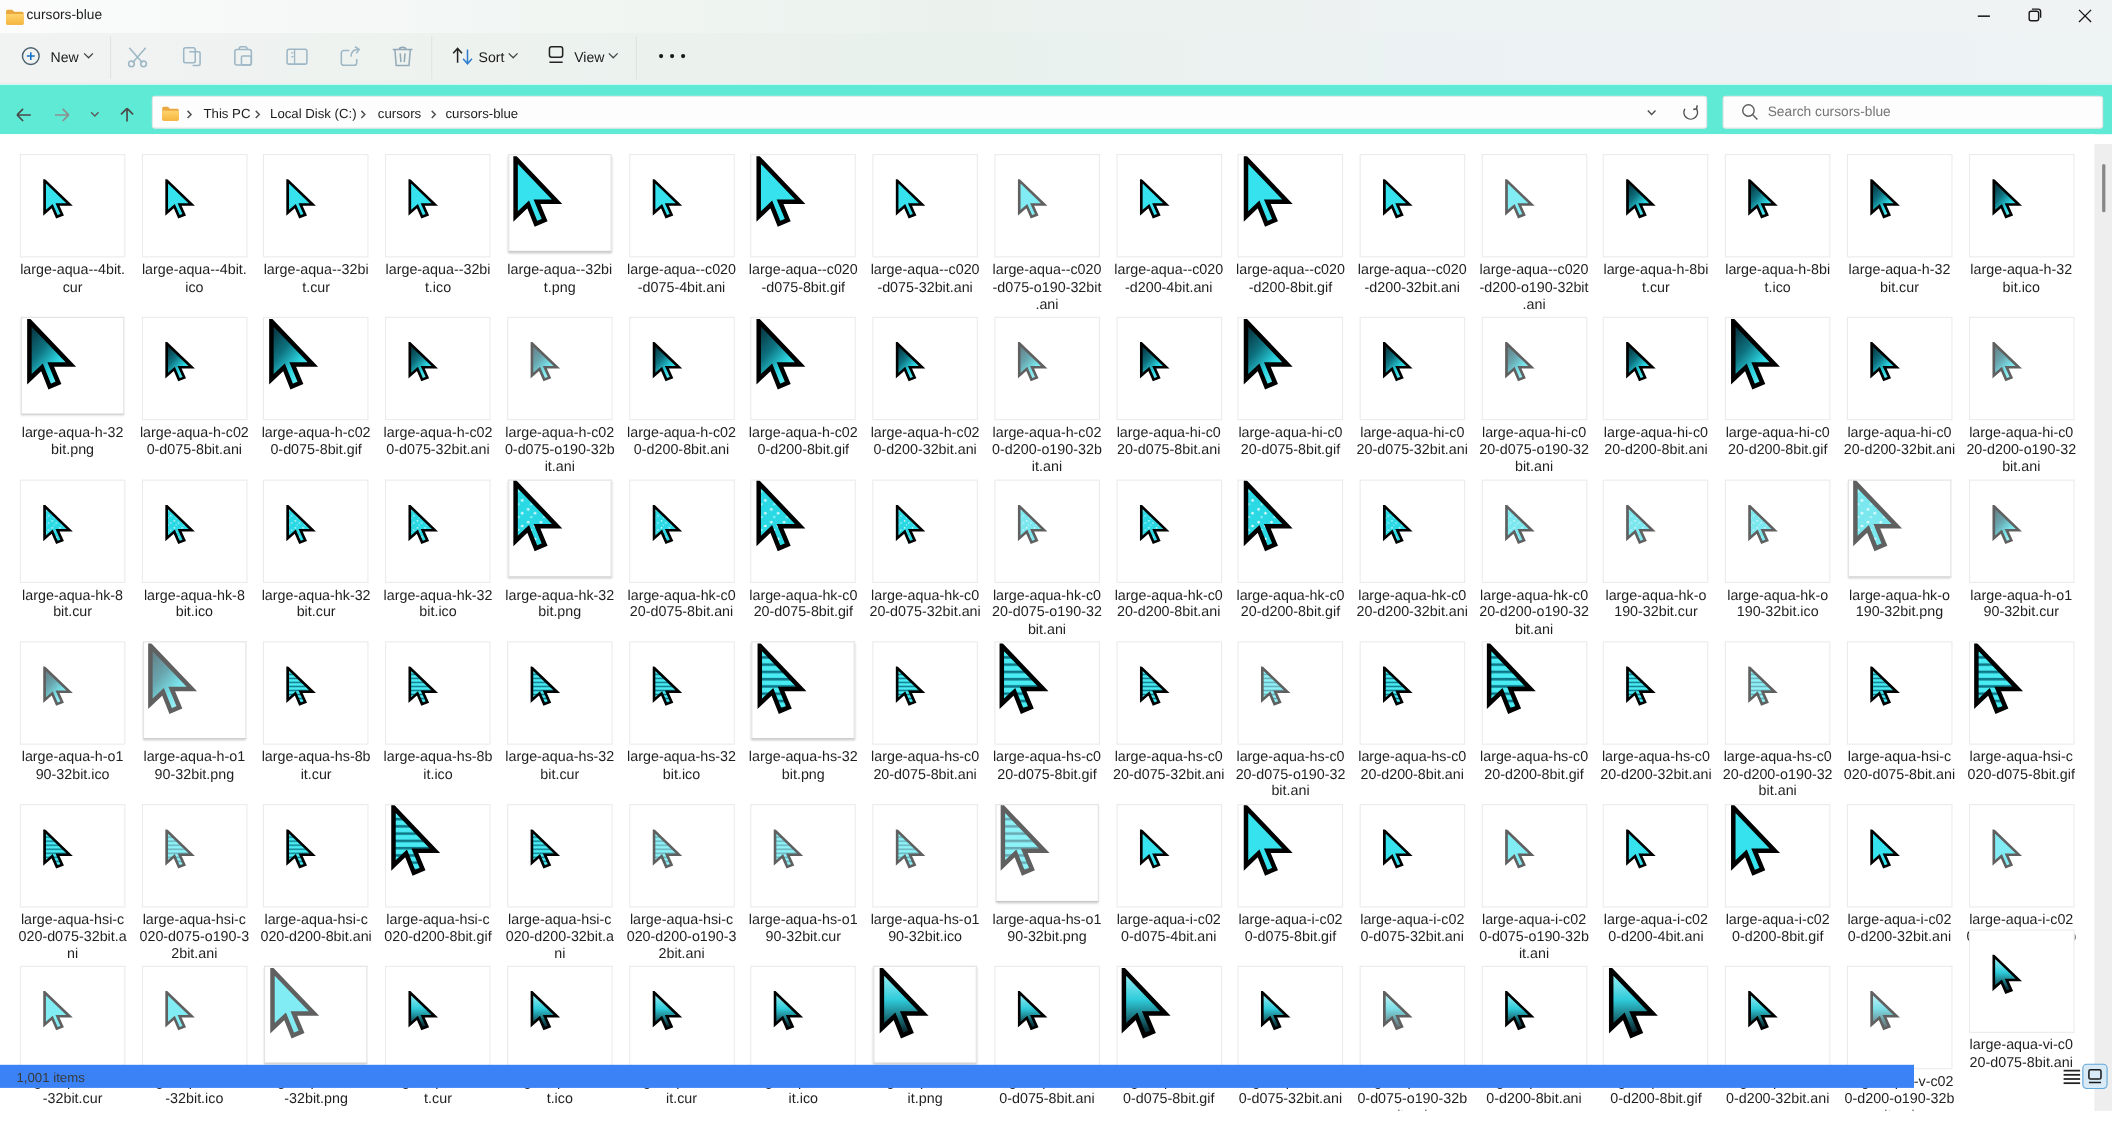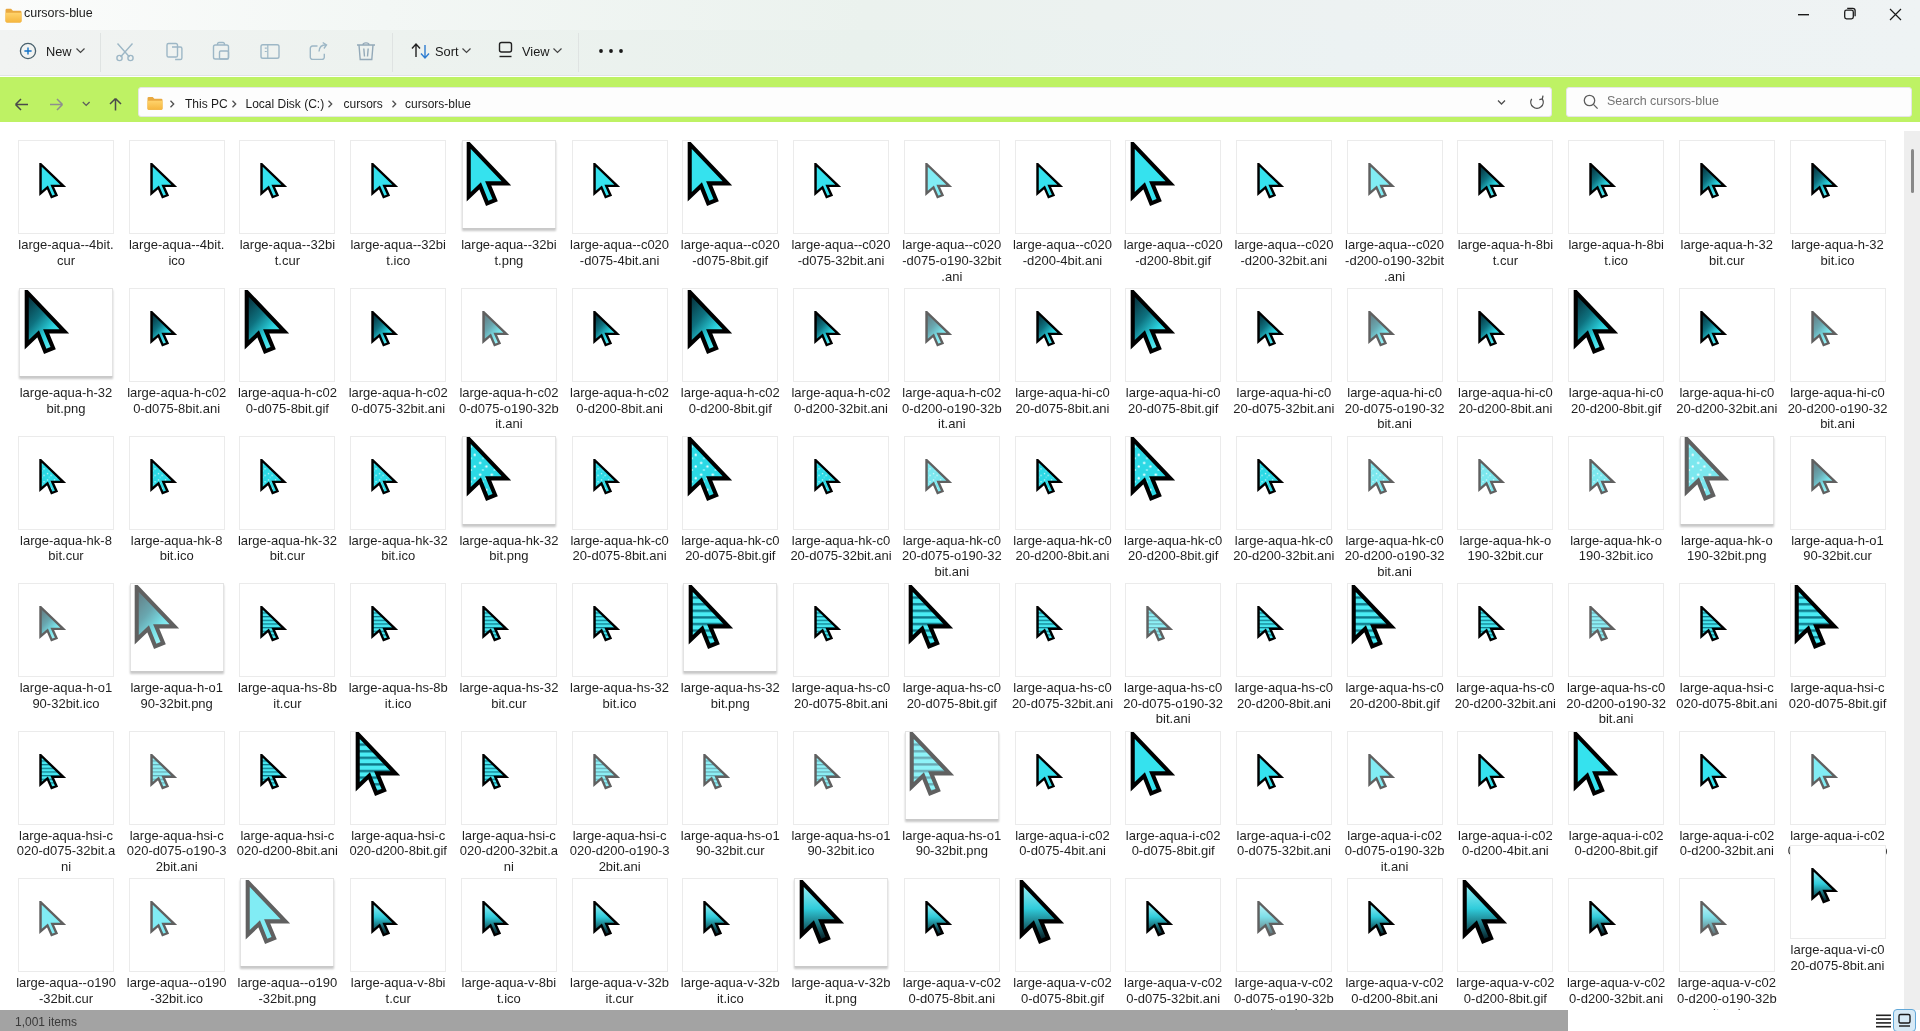--- a/index.html
+++ b/index.html
@@ -3,38 +3,38 @@
 *{margin:0;padding:0;box-sizing:border-box}
 html,body{width:1920px;height:1031px;overflow:hidden;background:#fff;
  font-family:"Liberation Sans",sans-serif;-webkit-font-smoothing:antialiased}
 #titlebar{position:absolute;left:0;top:0;width:1920px;height:30px;
  background:linear-gradient(90deg,#fbfcfb 0%,#f3f7f5 20%,#ebf2ee 45%,#edf2f2 70%,#eff3f4 100%)}
 #toolbar{position:absolute;left:0;top:30px;width:1920px;height:46px;
  background:linear-gradient(90deg,#f1f3f2 0%,#edf2ef 20%,#e9f1ed 45%,#ecf2f3 70%,#eef3f4 100%);
  border-bottom:1px solid #e2e5e4}
 #titlebar .ttl{position:absolute;left:24px;top:5.5px;font-size:12.5px;color:#1c1c1c}
 .wbtn{position:absolute;top:0;height:30px}
-#addr{position:absolute;left:0;top:77px;width:1920px;height:45px;background:#bef264}
+#addr{position:absolute;left:0;top:77px;width:1920px;height:45px;background:#5eead4}
 .crumbbox{position:absolute;left:138px;top:10px;width:1414px;height:30px;background:#fdfdfd;
  border:1px solid #e5e5e5;border-radius:3px}
 .searchbox{position:absolute;left:1566px;top:10px;width:1346px;height:30px}
 #content{position:absolute;left:0;top:122px;width:1904px;height:888px;overflow:hidden;background:#fff}
 .cell{position:absolute;width:96px}
 .box{position:relative;width:96px;height:94px;background:#fff;border:1px solid #ebebeb}
 .pbox{position:relative;width:94px;height:89px;margin-left:1px;background:#fff;
  border:1px solid #e3e3e3;border-bottom-color:#c9c9c9;box-shadow:0 1.5px 2px rgba(0,0,0,.22)}
 .box svg,.pbox svg{position:absolute}
 .tr{opacity:.62}
 .lbl{position:relative;left:-10px;width:116px;margin-top:3px;}
 .pbox + .lbl{margin-top:8px;}
 .lbl,.pbox + .lbl{text-align:center;
  font-size:13px;line-height:15.6px;color:#1f1f1f}
 #vscroll{position:absolute;left:1904px;top:131px;width:16px;height:879px;background:#eeeeee}
 #vthumb{position:absolute;left:7px;top:18px;width:3px;height:44px;background:#888;border-radius:1.5px}
-#status{position:absolute;left:0;top:1010px;width:1568px;height:21px;background:#a3a3a3}
+#status{position:absolute;left:0;top:968px;width:1740px;height:21px;background:#3b82f6}
 #status .cnt{position:absolute;left:15px;top:5px;font-size:12px;color:#3a3a3a}
 .sbtn2{position:absolute;left:1893px;top:-1px;width:23px;height:23px;background:#d7eaf6;
  border:1px solid #62a8d8;border-radius:4px}
 svg{display:block}
 </style></head><body>
 <svg width="0" height="0" style="position:absolute">
 <defs>
 <path id="arr" d="M1.3,1 L1.3,28.2 L7.2,22.6 L10.8,31.6 L14.9,29.9 L11.3,21.3 L20.7,21.3 Z" stroke="#000" stroke-width="2.1" stroke-linejoin="miter"></path>
 <linearGradient id="gh" x1="0" y1="0" x2="0.75" y2="1">
  <stop offset="0" stop-color="#05222c"></stop>

